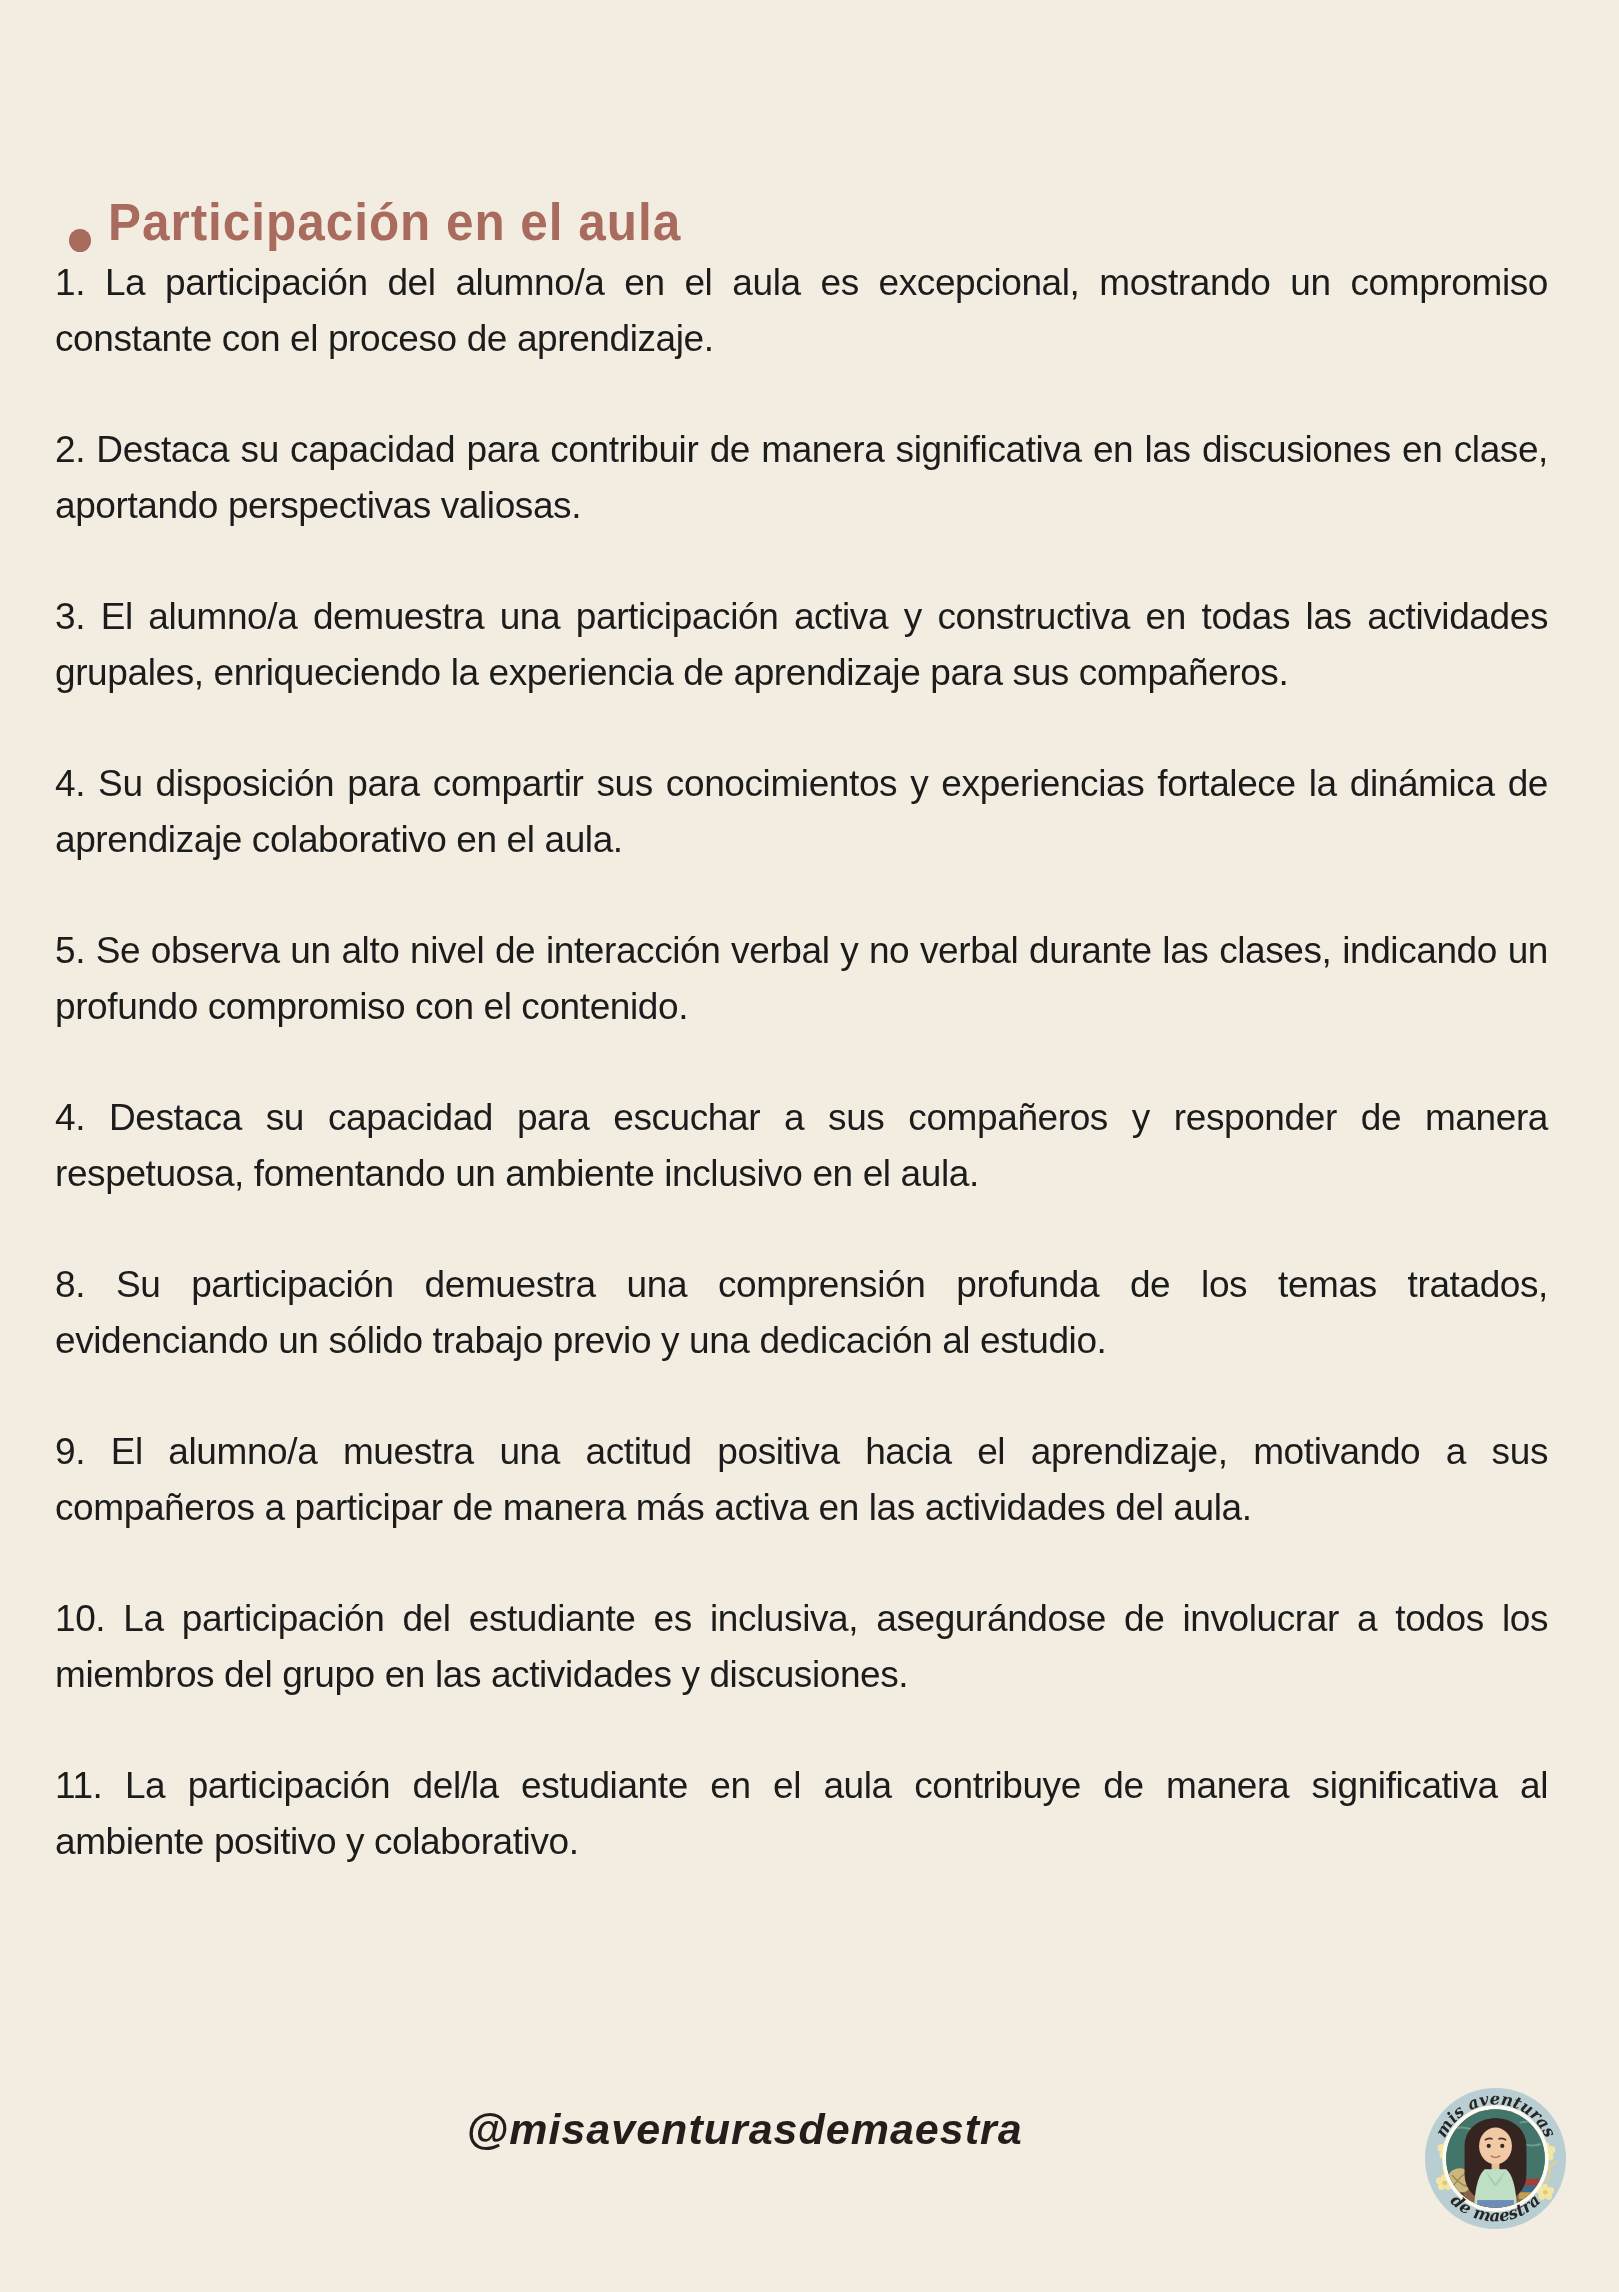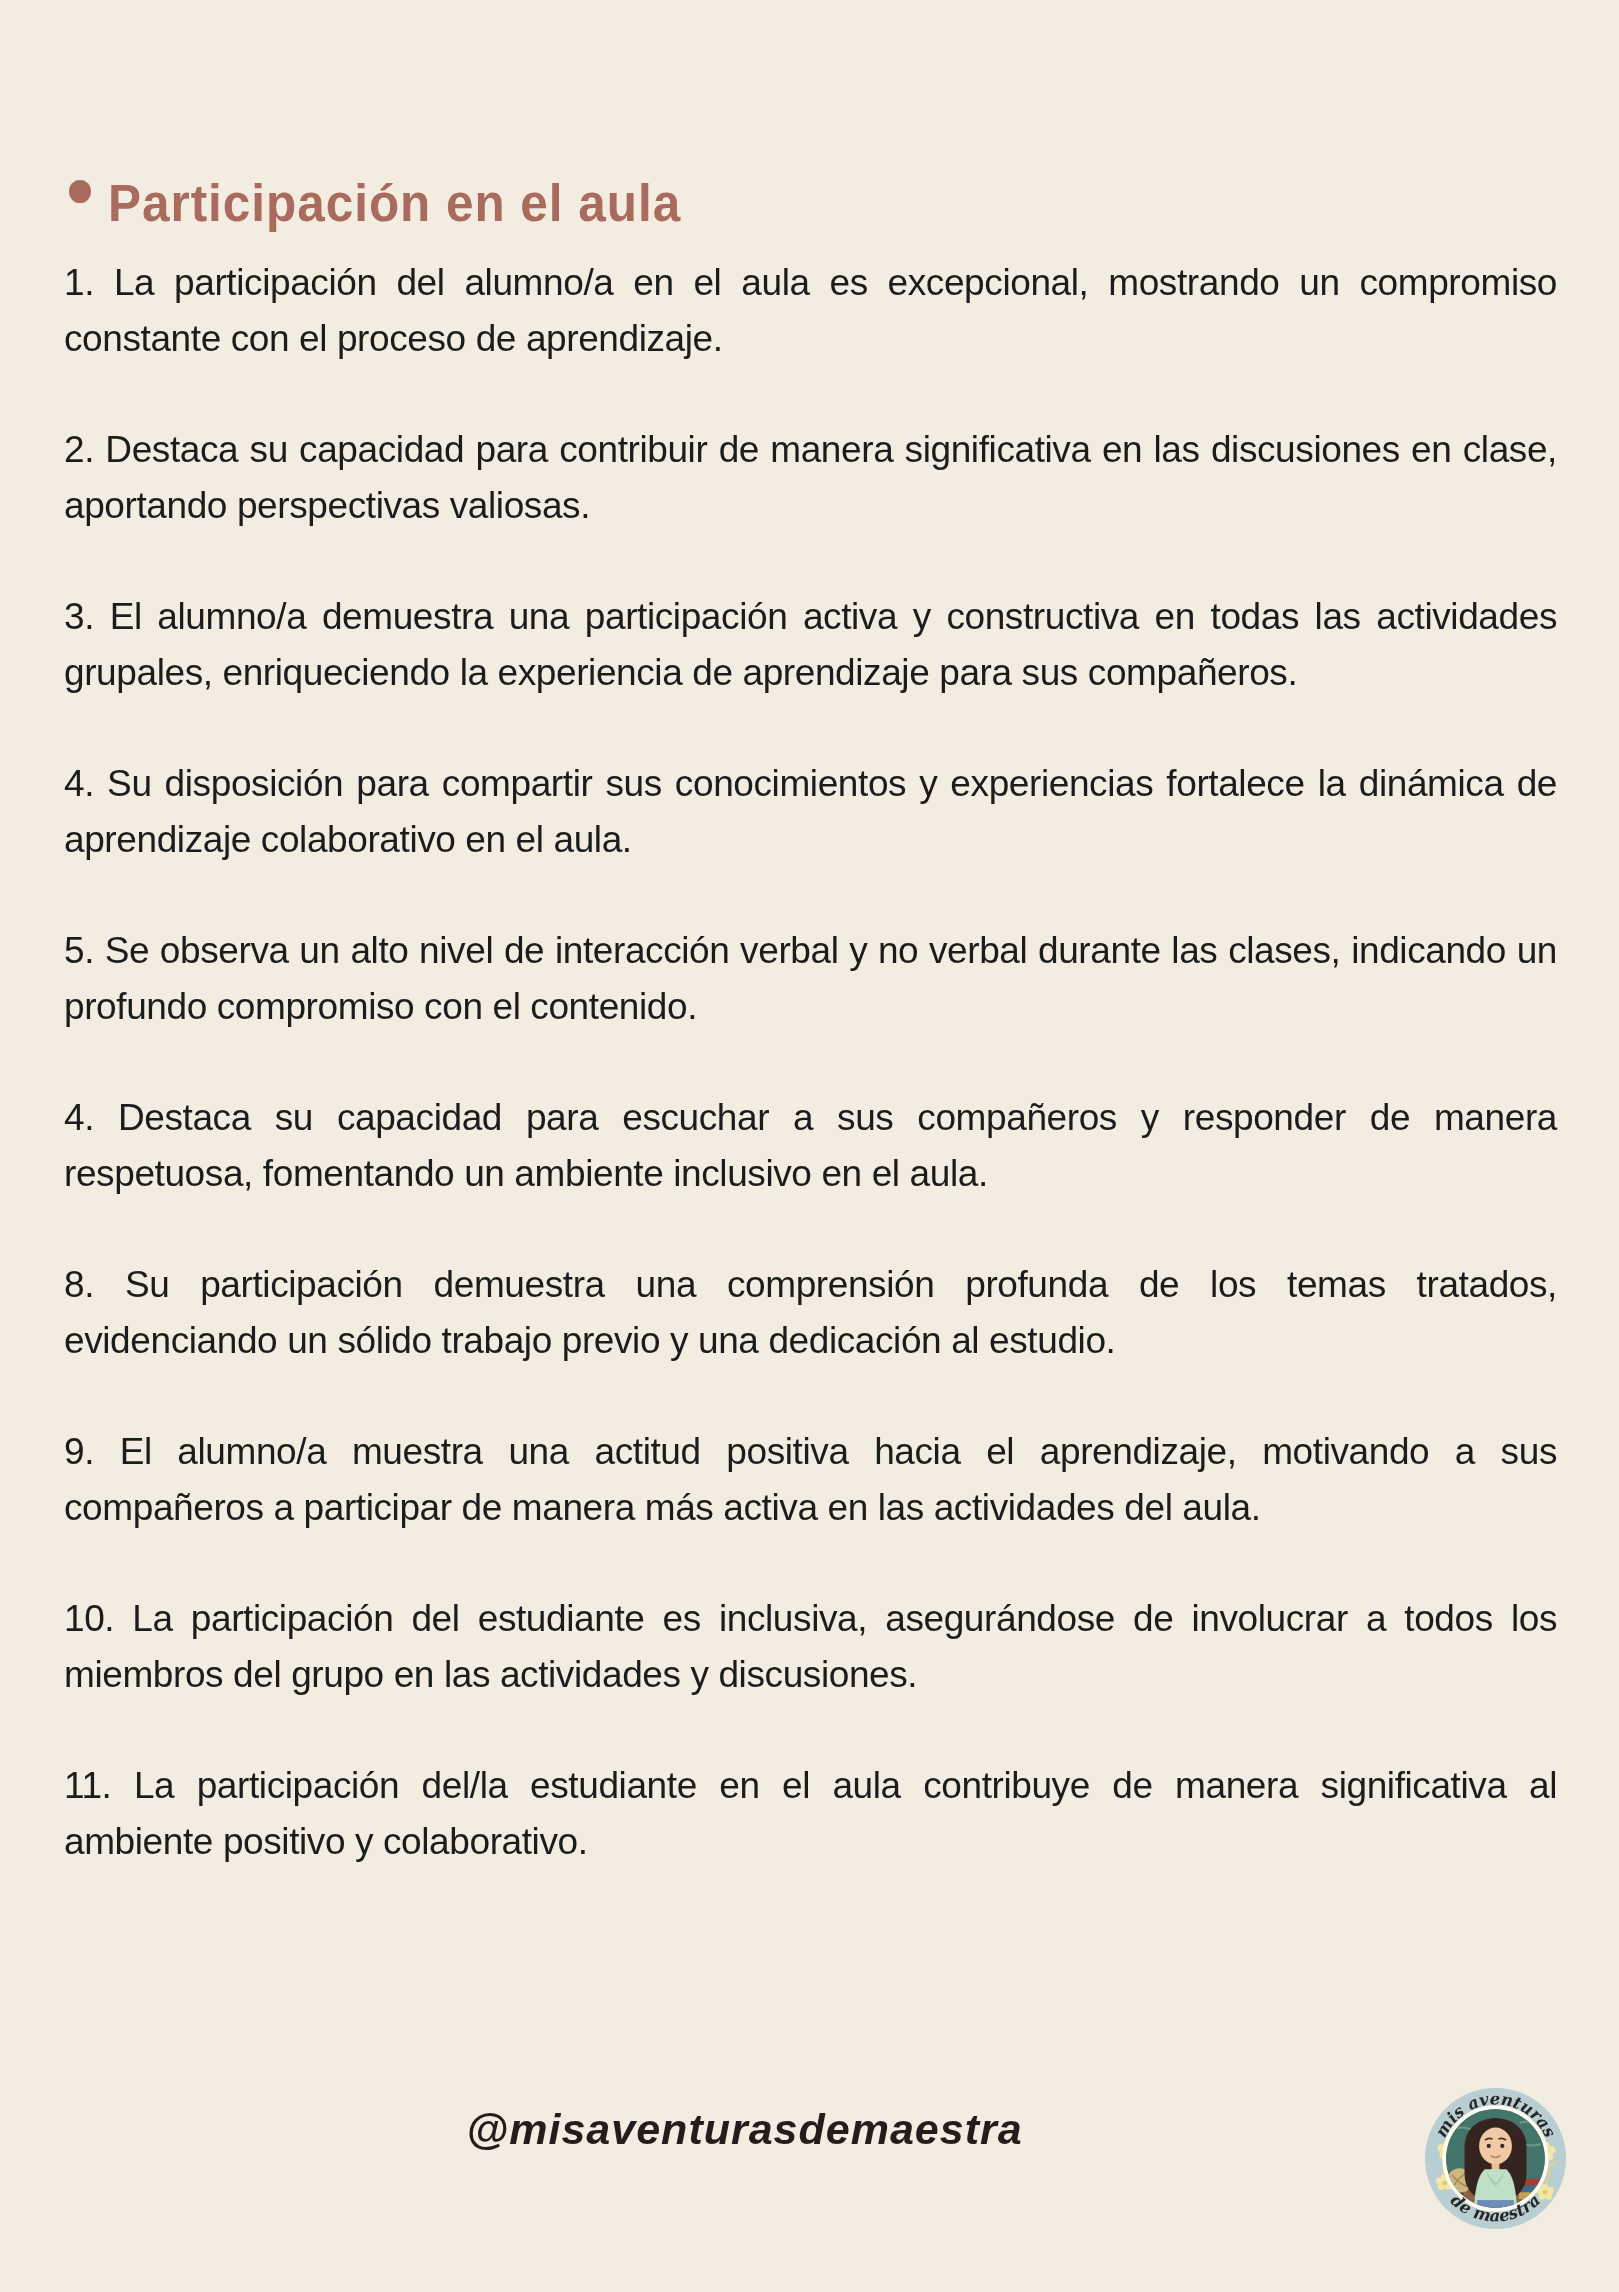--- a/index.html
+++ b/index.html
@@ -22,41 +22,41 @@
     font-size:76px;
     font-weight:bold;
     letter-spacing:2px;
     color:#44636d;
     white-space:nowrap;
     transform:translateX(-112px) scaleX(0.80);
   }
   
   .section-heading-row {
     position:absolute; top:174px; left:69px;
-    display:flex; align-items:flex-start; gap:17.6px;
+    display:flex; align-items:flex-end; gap:17.6px;
     height:78px;
   }
   .bullet-dot {
     width:21.6px; height:23.5px; border-radius:50%;
     background:#a96b5e;
     flex:0 0 auto;
     margin-top:5.9px;
   }
   .section-heading {
     font-size:51px;
     font-weight:bold;
     color:#a96b5e;
     letter-spacing:1px;
     white-space:nowrap;
     transform:scaleX(0.97);
     transform-origin:left center;
   }
   
   .body-text {
-    position:absolute; top:255px; left:64px; width:1493px;
+    position:absolute; top:255px; left:55px; width:1493px;
   }
   .body-text p {
     margin:0 0 55px 0;
     font-size:37px;
     line-height:56px;
     letter-spacing:-0.4px;
     color:#1c1c1c;
     text-align:justify;
     text-justify:inter-word;
   }

